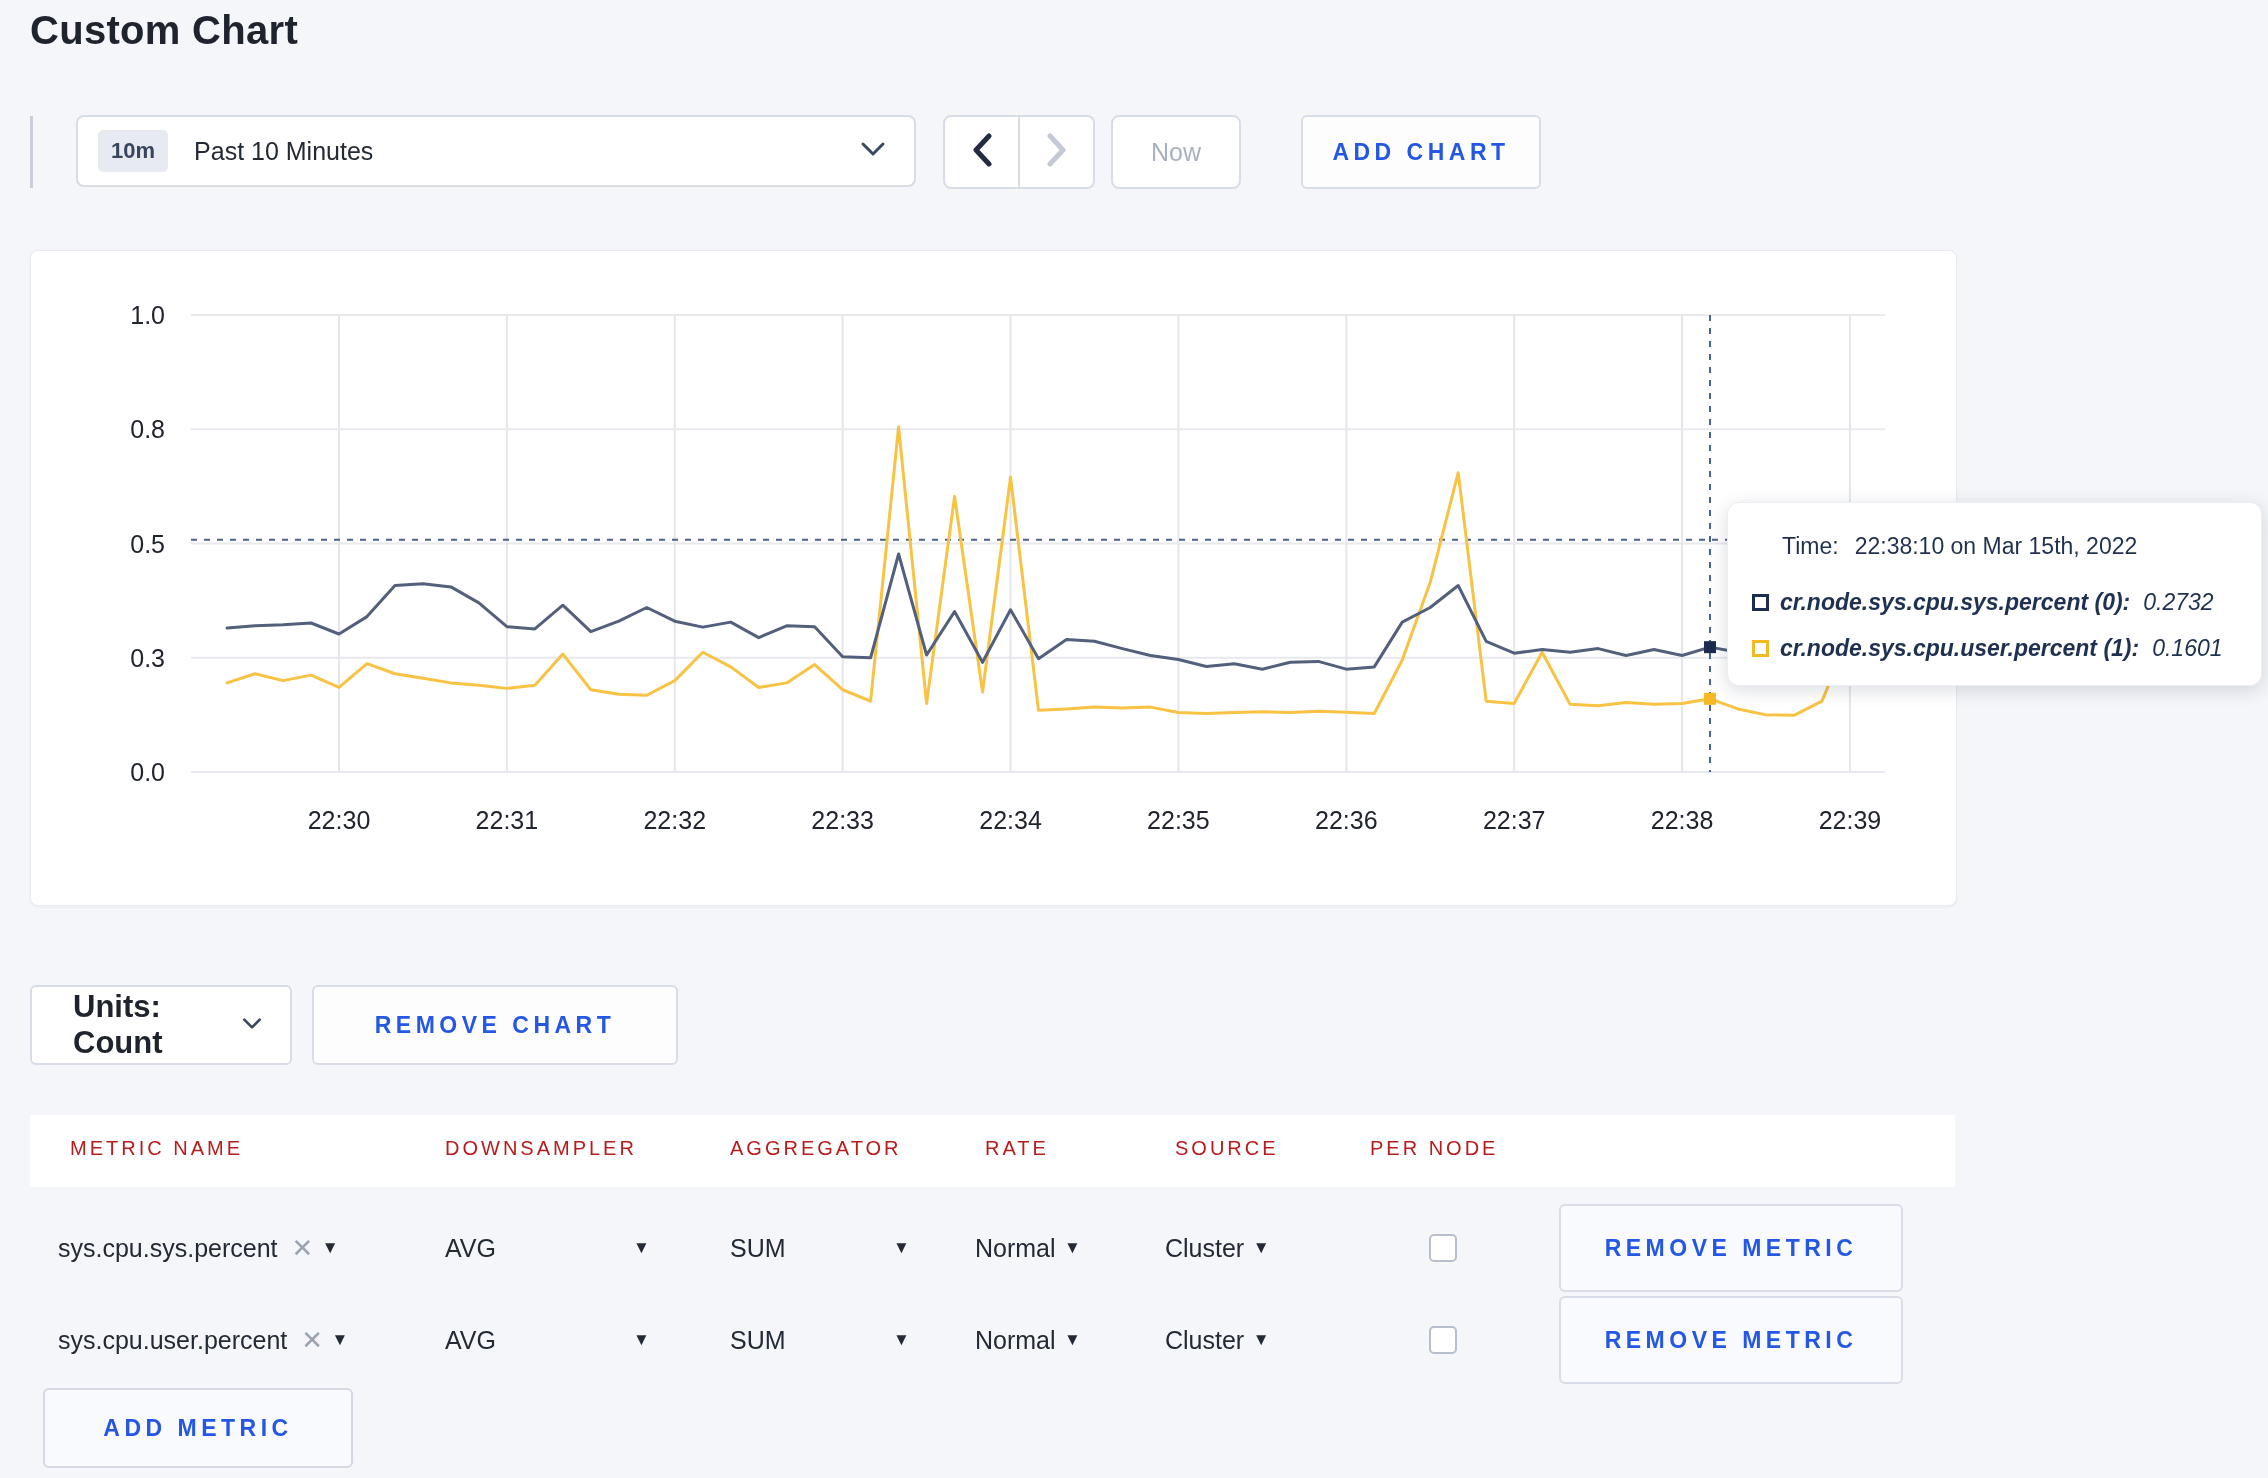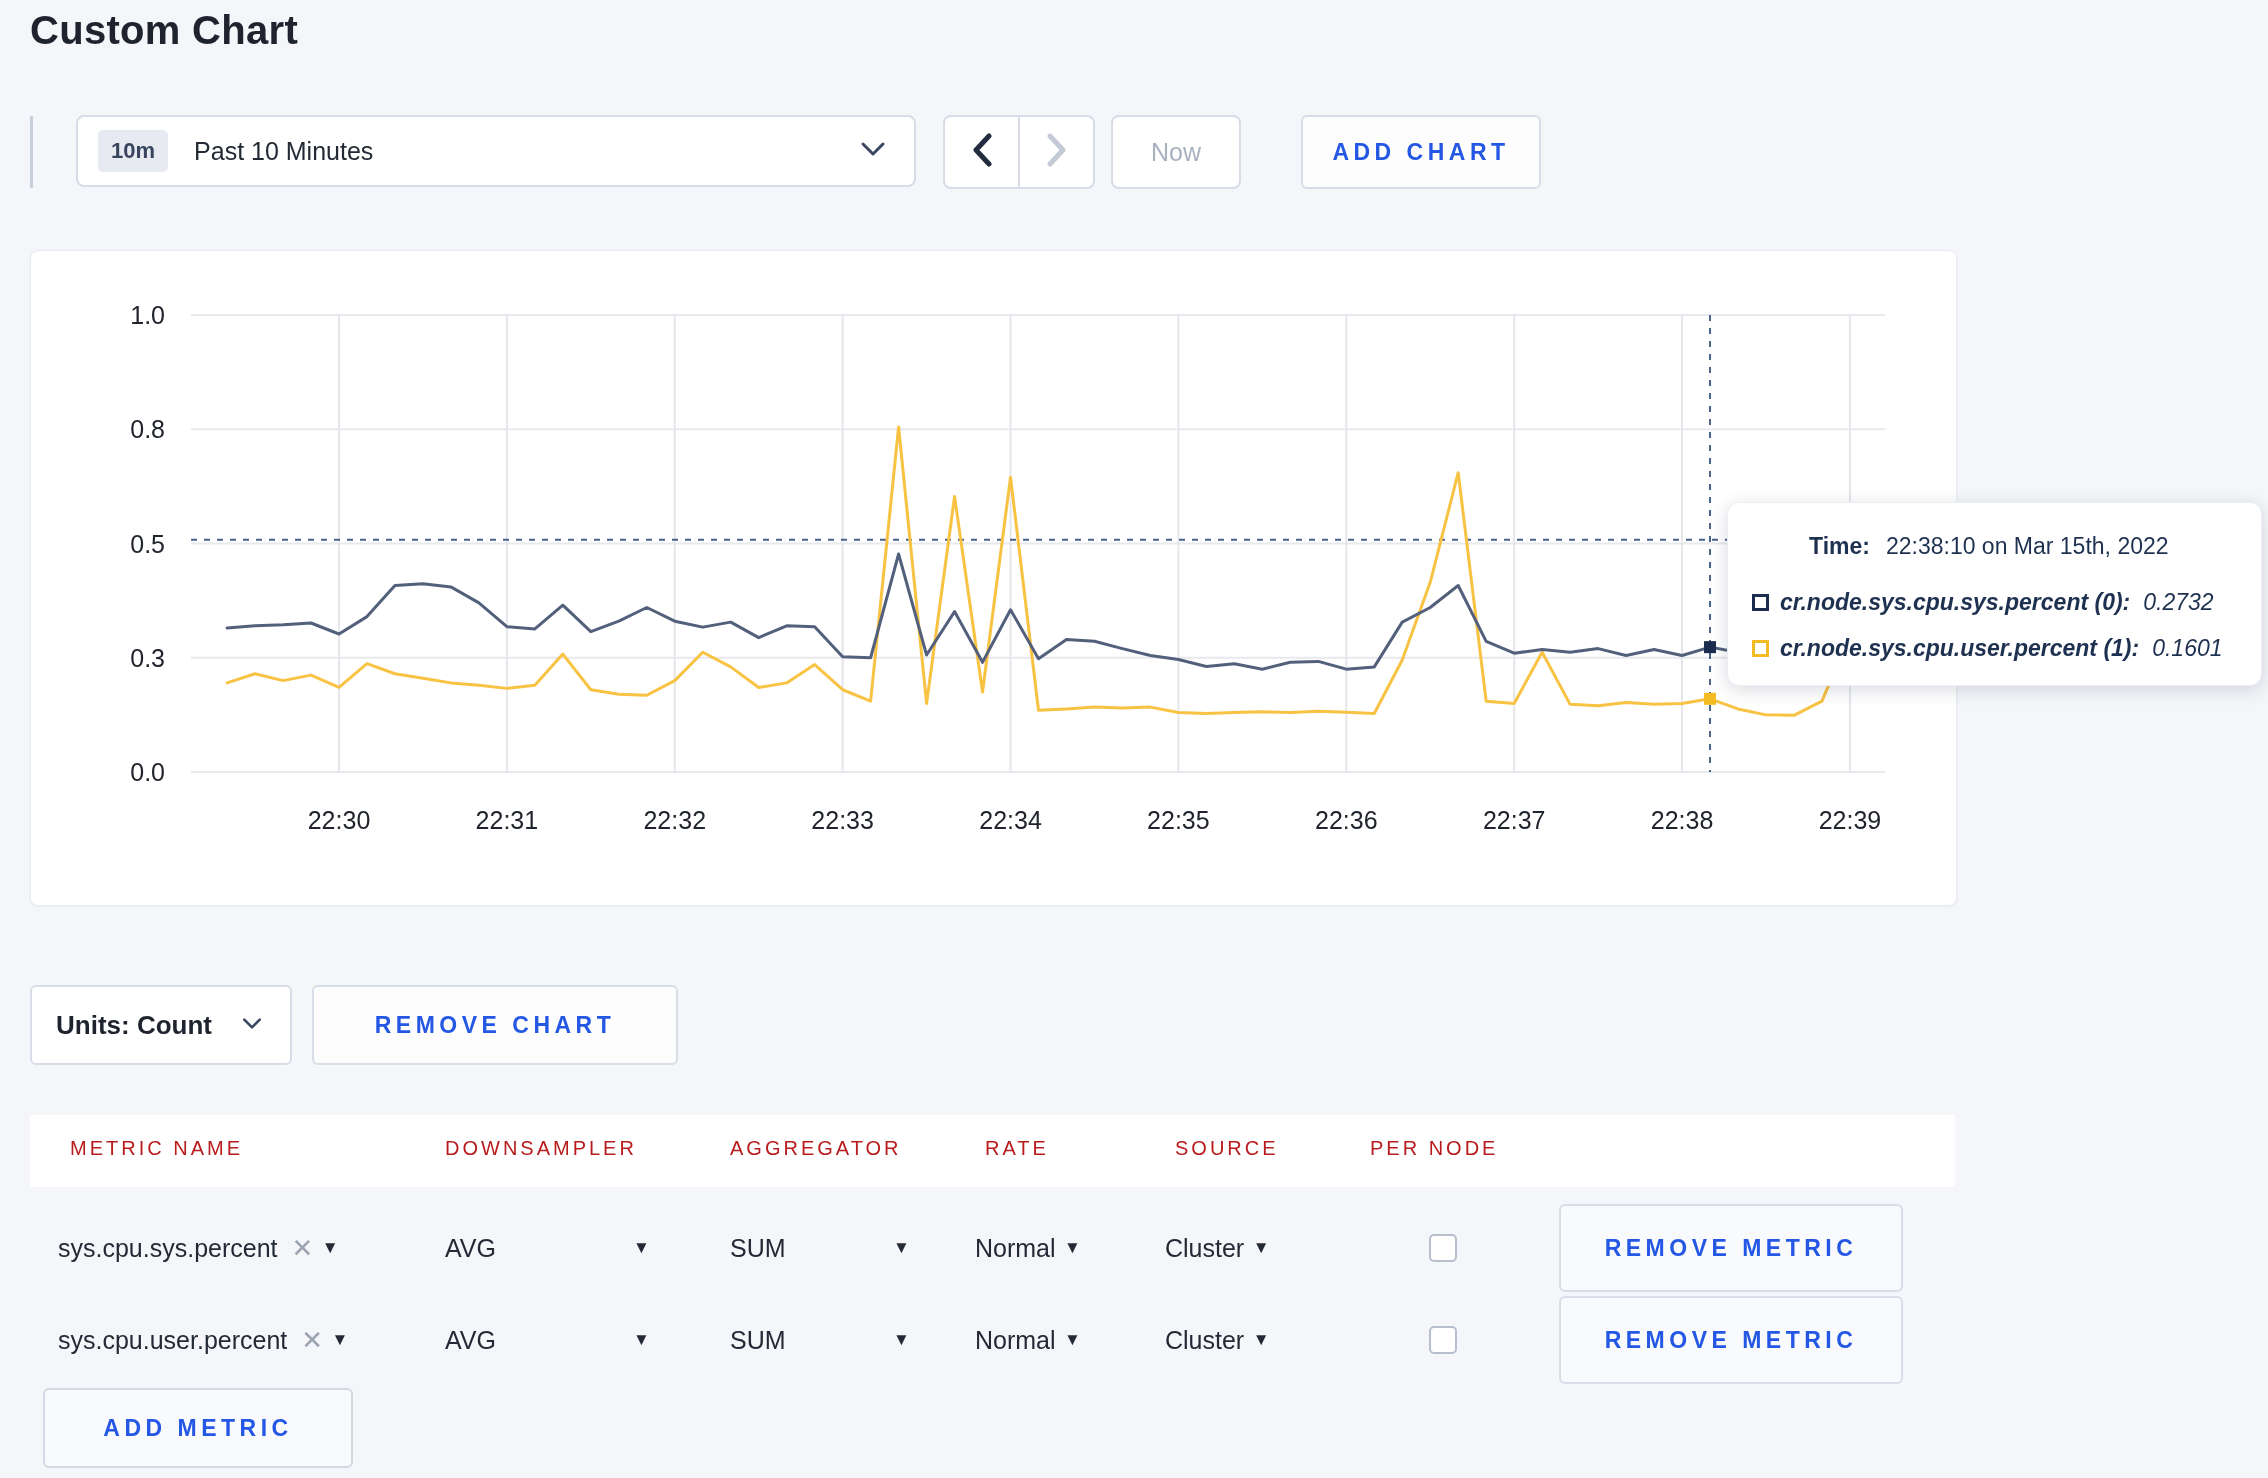--- a/index.html
+++ b/index.html
@@ -60,32 +60,32 @@
   .chart-svg { position:absolute; left:0; top:0; }
 
   
   .chart-tooltip {
     left:1727px; top:502px; width:535px; height:184px;
     background:#fff; border:1px solid #eceef4; border-radius:12px;
     box-shadow:0 4px 18px rgba(25,35,65,.16);
     z-index:5; font-size:23px; color:#1f3150;
   }
   .tt-time-row { position:absolute; left:54px; top:30px; display:flex; align-items:center; }
-  .tt-time-label { font-weight:700; margin-right:16px;margin-left:27px; }
+  .tt-time-label { font-weight:400; margin-right:16px; }
   .tt-series-row { position:absolute; left:24px; display:flex; align-items:center;font-style:italic; }
   .tt-swatch { width:17px; height:17px; background:#fff; border:3px solid; margin-right:11px; flex:0 0 auto; }
   .tt-series-label { font-weight:700; margin-right:13px; }
 
   
   .units-select {
     left:30px; top:985px; width:262px; height:80px;
     background:#fff; border:2px solid #d8dce7; border-radius:6px;
     display:flex; align-items:center; cursor:pointer;
   }
-  .units-label { margin-left:24px; font-size:26px; font-weight:700; color:#1e232e; }
+  .units-label { margin-left:41px; font-size:31px; font-weight:700; color:#1e232e; }
   .remove-chart-button { left:312px; top:985px; width:366px; height:80px; }
 
   
   .table-header-band { left:30px; top:1115px; width:1925px; height:72px; background:#fff; }
   .th-label {
     position:absolute; top:22px; font-size:20px; font-weight:500;
     letter-spacing:3px; color:#b91c1c;
   }
   .metric-row { left:0; width:2268px; height:92px; }
   .cell { position:absolute; top:0; height:92px; display:flex; align-items:center; font-size:25px; color:#242a35; }

